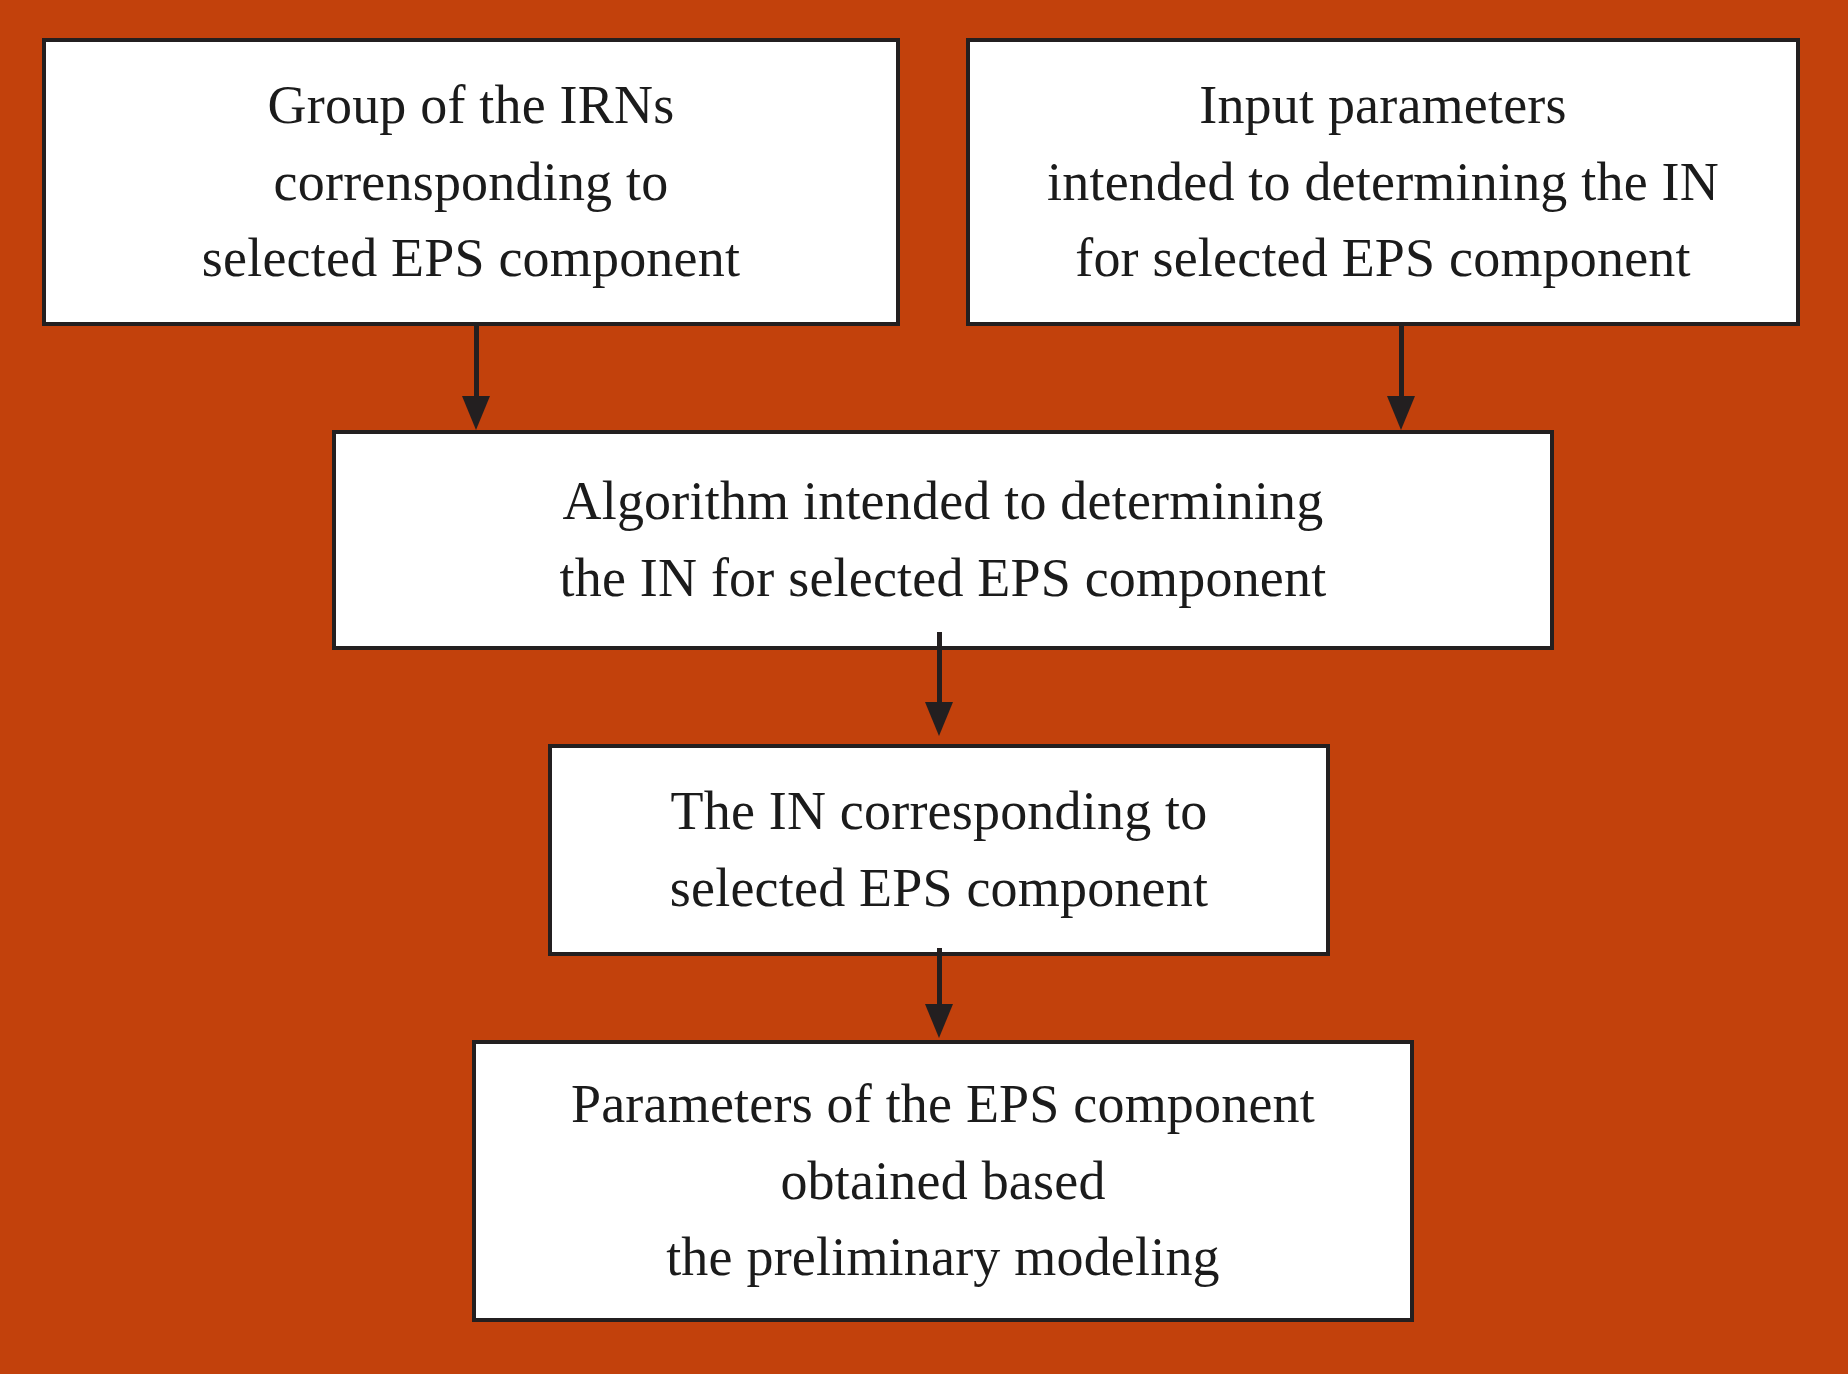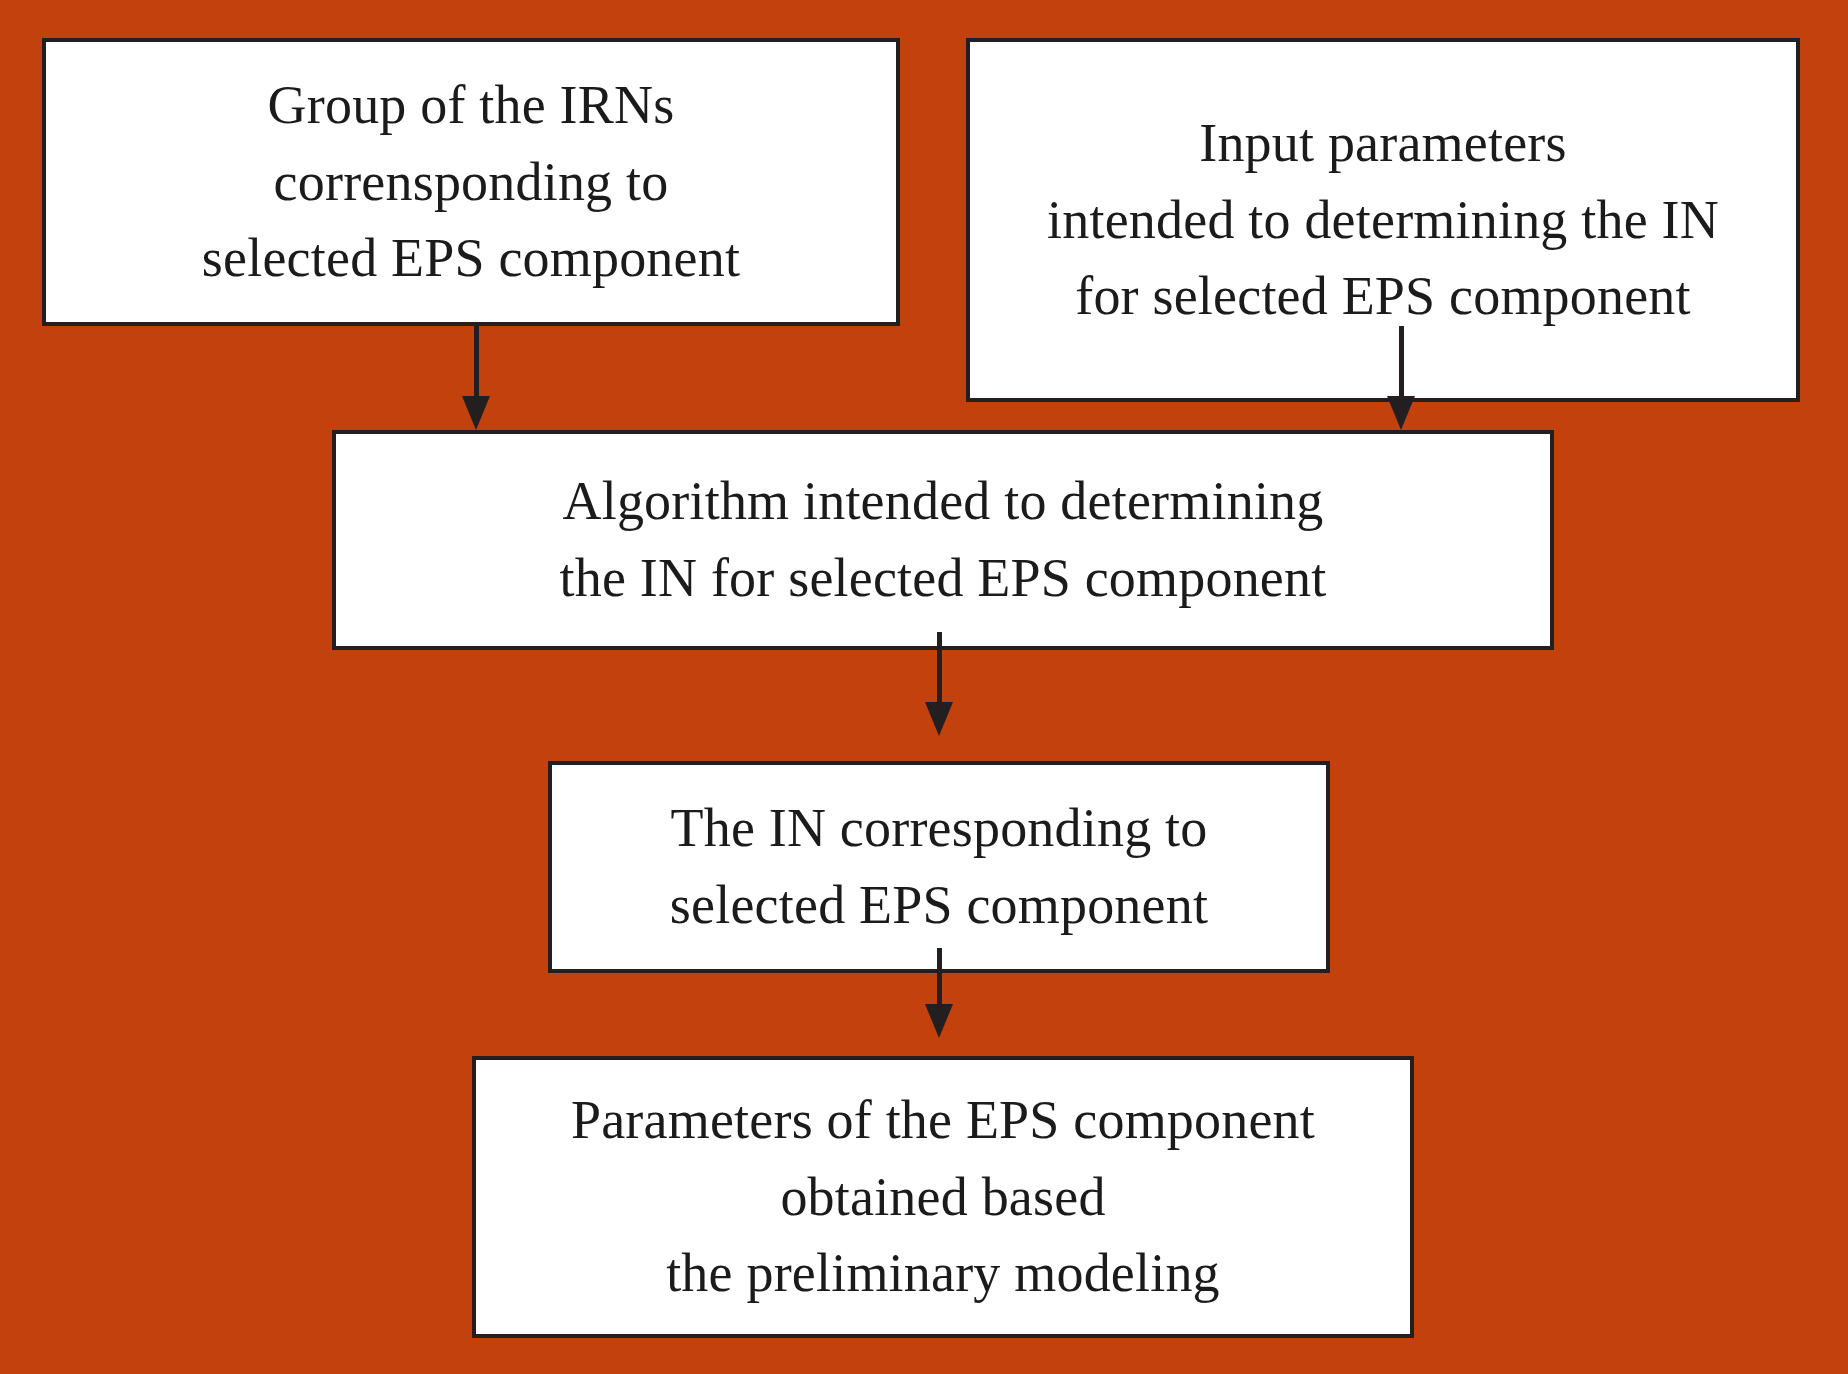--- a/index.html
+++ b/index.html
@@ -29,24 +29,24 @@
     color: #1b1b1b;
     font-size: 54px;
     line-height: 1.42;
     letter-spacing: 0.2px;
     padding: 0 14px;
     white-space: pre-line;
   }
 
   
   #node-irn-group   { left: 42px;  top: 38px;   width: 858px;  height: 288px; }
-  #node-input-params{ left: 966px; top: 38px;   width: 834px;  height: 364px; }
+  #node-input-params{ left: 966px; top: 38px;   width: 834px;  height: 288px; }
   #node-algorithm   { left: 332px; top: 430px;  width: 1222px; height: 220px; }
-  #node-in-result   { left: 548px; top: 761px;  width: 782px;  height: 212px; }
-  #node-eps-params  { left: 472px; top: 1040px; width: 942px;  height: 282px; margin-top: 16px; }
+  #node-in-result   { left: 548px; top: 744px;  width: 782px;  height: 212px; }
+  #node-eps-params  { left: 472px; top: 1040px; width: 942px;  height: 282px; }
 
   
   .arrow {
     position: absolute;
   }
   .arrow-line {
     position: absolute;
     width: 5px;
     background: #231f20;
     left: 0;

